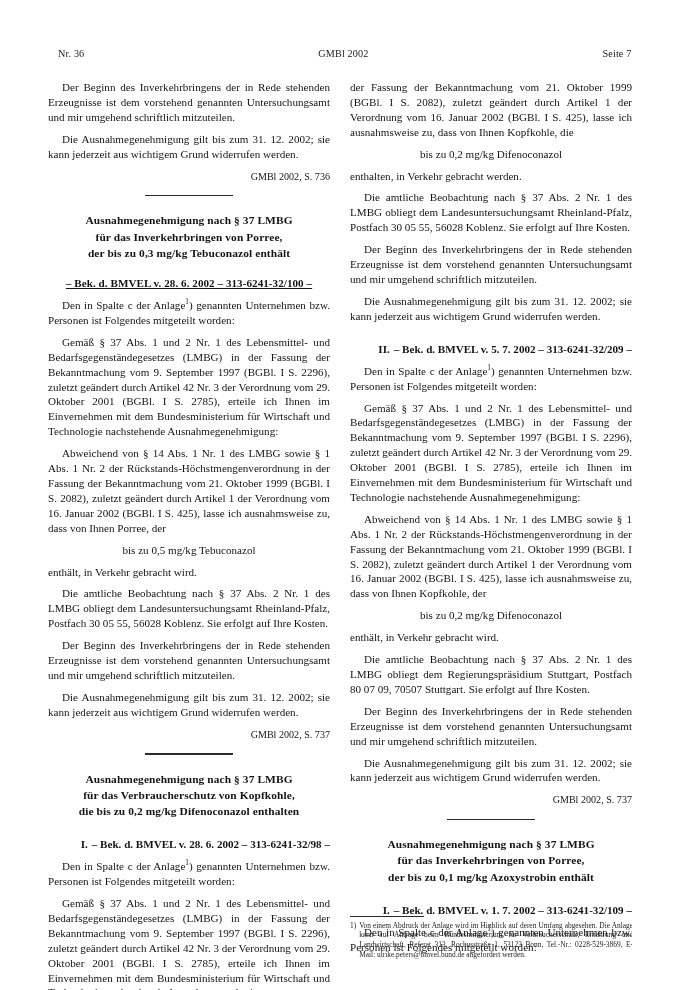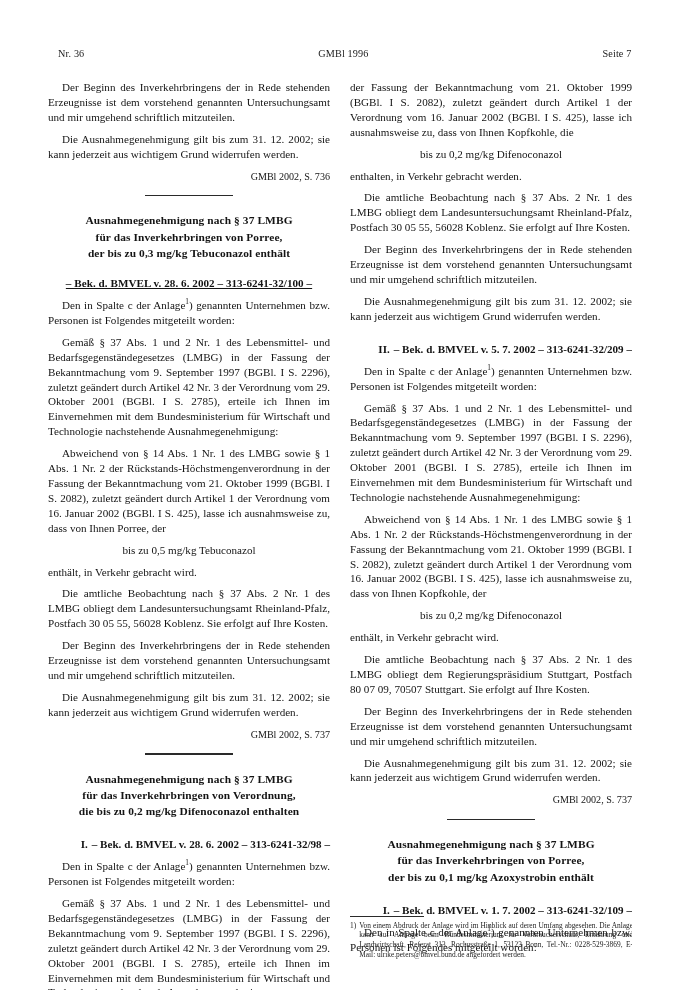--- a/index.html
+++ b/index.html
@@ -142,21 +142,21 @@
 
   sup { font-size: 0.66em; vertical-align: super; line-height: 0; }
 </style>
 </head>
 <body>
 
 <div class="page">
 
   <div class="runhead">
     <span>Nr. 36</span>
-    <span class="rh-center">GMBl 1996</span>
+    <span class="rh-center">GMBl 2002</span>
     <span>Seite 737</span>
   </div>
 
   <div class="columns">
 
     <div class="col">
 
       <p class="ind">Der Beginn des Inverkehrbringens der in Rede stehenden Erzeugnisse ist dem vorstehend genannten Untersuchungsamt und mir umgehend schriftlich mitzuteilen.</p>
       <p class="ind gap">Die Ausnahmegenehmigung gilt bis zum 31. 12. 2002; sie kann jederzeit aus wichtigem Grund widerrufen werden.</p>
       <p class="right">GMBl 2002, S. 736</p>
@@ -179,21 +179,21 @@
       <p class="noind">enthält, in Verkehr gebracht wird.</p>
       <p class="ind gap">Die amtliche Beobachtung nach § 37 Abs. 2 Nr. 1 des LMBG obliegt dem Landesuntersuchungsamt Rheinland-Pfalz, Postfach 30 05 55, 56028 Koblenz. Sie erfolgt auf Ihre Kosten.</p>
       <p class="ind gap">Der Beginn des Inverkehrbringens der in Rede stehenden Erzeugnisse ist dem vorstehend genannten Untersuchungsamt und mir umgehend schriftlich mitzuteilen.</p>
       <p class="ind gap">Die Ausnahmegenehmigung gilt bis zum 31. 12. 2002; sie kann jederzeit aus wichtigem Grund widerrufen werden.</p>
       <p class="right">GMBl 2002, S. 737</p>
 
       <div class="rule"></div>
 
       <div class="hblock">
         <span class="hl">Ausnahmegenehmigung nach § 37 LMBG</span>
-        <span class="hl">für das Inverkehrbringen von Verordnung,</span>
+        <span class="hl">für das Verbraucherschutz von Kopfkohle,</span>
         <span class="hl">die bis zu 0,2 mg/kg Difenoconazol enthalten</span>
       </div>
 
       <div class="bek-sec"><span class="rom">I.</span><span>– Bek. d. BMVEL v. 28. 6. 2002 – 313-6241-32/98 –</span></div>
 
       <p class="ind"><span>Den in Spalte c der Anlage</span><sup>1</sup><span>) genannten Unternehmen bzw. Personen ist Folgendes mitgeteilt worden:</span></p>
 
       <p class="ind gap">Gemäß § 37 Abs. 1 und 2 Nr. 1 des Lebensmittel- und Bedarfsgegenständegesetzes (LMBG) in der Fassung der Bekanntmachung vom 9. September 1997 (BGBl. I S. 2296), zuletzt geändert durch Artikel 42 Nr. 3 der Verordnung vom 29. Oktober 2001 (BGBl. I S. 2785), erteile ich Ihnen im Einvernehmen mit dem Bundesministerium für Wirtschaft und Technologie nachstehende Ausnahmegenehmigung:</p>
 
     </div>

